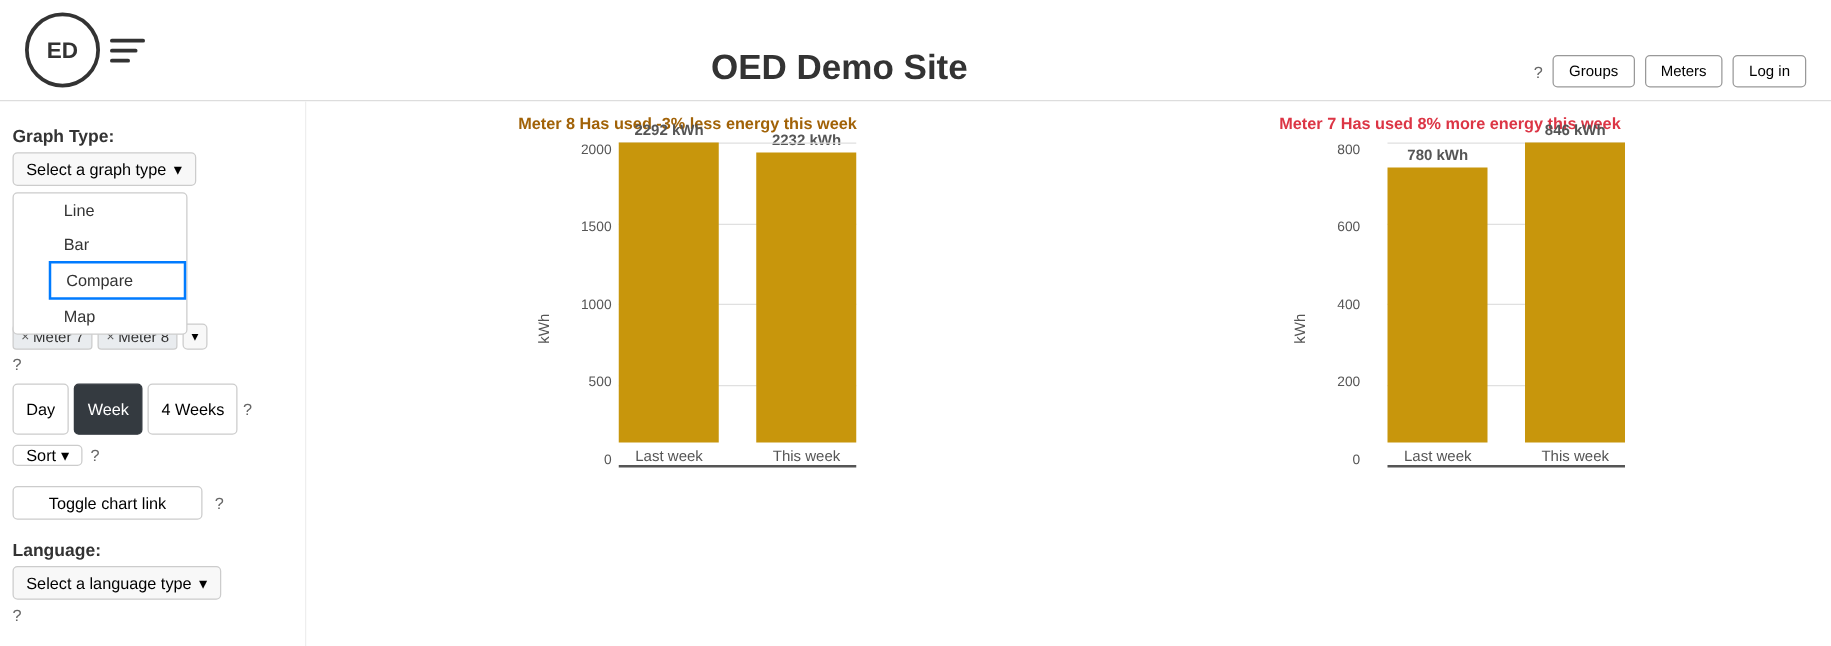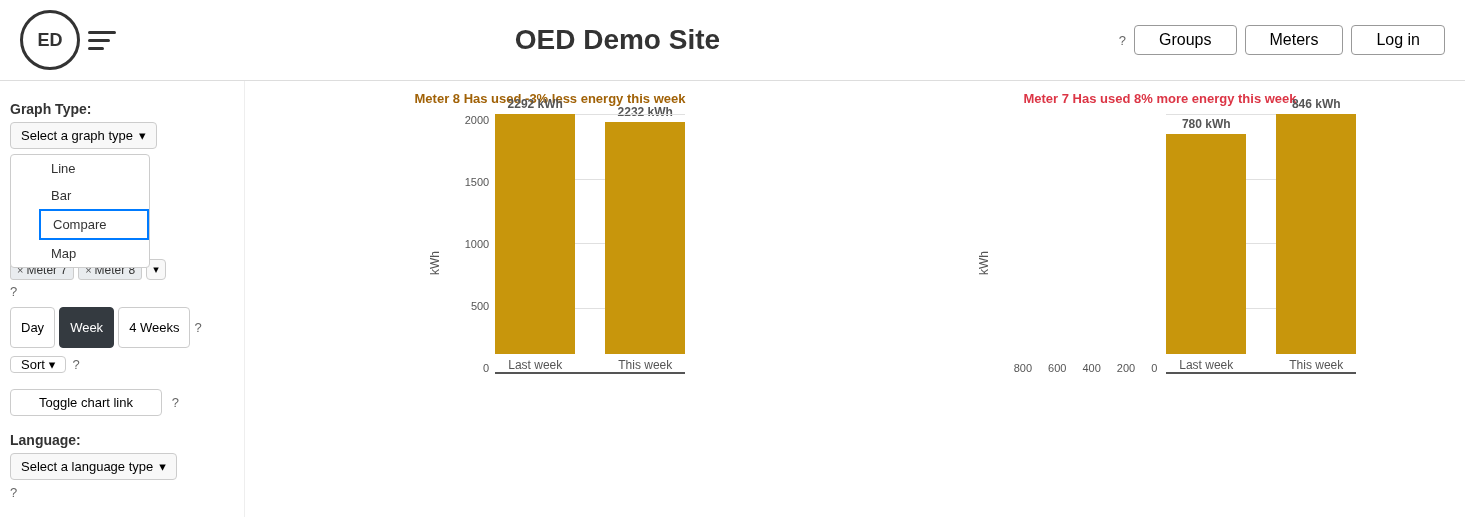--- a/index.html
+++ b/index.html
@@ -1,25 +1,25 @@
 <!DOCTYPE html>
 <html><head>
   <meta charset="utf-8">
   <style>
     * { box-sizing: border-box; margin: 0; padding: 0; }
     body { font-family: Arial, sans-serif; font-size: 14px; background: #fff; color: #333; }
 
     
-    .header { display: flex; align-items: center; justify-content: space-between; padding: 10px 20px; border-bottom: 1px solid #ddd; }
+    .header { display: flex; align-items: flex-end; justify-content: space-between; padding: 10px 20px; border-bottom: 1px solid #ddd; }
     .header-logo { display: flex; align-items: center; }
     .logo-circle { width: 60px; height: 60px; border-radius: 50%; border: 3px solid #333; display: flex; align-items: center; justify-content: center; font-weight: bold; font-size: 18px; position: relative; }
     .logo-beam { margin-left: 4px; display: flex; align-items: center; }
     .header-title { font-size: 28px; font-weight: bold; flex: 1; text-align: center; }
     .header-actions { display: flex; align-items: center; gap: 8px; }
-    .btn-outline { border: 1px solid #999; background: #fff; padding: 5px 24px; border-radius: 4px; cursor: pointer; font-size: 16px; }
+    .btn-outline { border: 1px solid #999; background: #fff; padding: 5px 12px; border-radius: 4px; cursor: pointer; font-size: 12px; }
 
     
     .main-layout { display: flex; height: calc(100vh - 80px); overflow: hidden; }
 
     
     .sidebar { width: 245px; min-width: 245px; padding: 10px; border-right: 1px solid #eee; overflow-y: auto; position: relative; }
     .sidebar-label { font-weight: bold; margin-bottom: 5px; margin-top: 10px; }
     .dropdown-btn { border: 1px solid #ccc; background: #f8f8f8; padding: 5px 10px; border-radius: 4px; cursor: pointer; font-size: 13px; display: flex; align-items: center; justify-content: space-between; min-width: 140px; }
     .dropdown-btn .caret { margin-left: 6px; }
     .dropdown-menu { background: #fff; border: 1px solid #ccc; border-radius: 4px; position: absolute; z-index: 100; min-width: 140px; padding-left: 28px; }
@@ -195,21 +195,21 @@
         </div>
       </div>
     </div>
 
     <div class="chart-container">
       <div class="chart-subtitle-red">Meter 7 Has used 8% more energy this week</div>
       <div class="chart-wrapper">
         <span style="position:absolute;left:8px;top:50%;transform:rotate(-90deg) translateX(-50%);font-size:12px;color:#555;">kWh</span>
         <div style="display:flex;gap:0;">
 
-          <div style="display:flex;flex-direction:row;justify-content:space-between;align-items:flex-end;padding-right:9px;height:260px;font-size:11px;color:#555;gap:16px;">
+          <div style="display:flex;flex-direction:column;justify-content:space-between;align-items:flex-end;padding-right:22px;height:260px;font-size:11px;color:#555;gap:16px;">
             <span>800</span>
             <span>600</span>
             <span>400</span>
             <span>200</span>
             <span>0</span>
           </div>
 
           <div style="position:relative;height:260px;display:flex;align-items:flex-end;gap:30px;border-bottom:2px solid #555;padding-bottom:0;">
 
             <div style="position:absolute;top:0;left:0;right:0;bottom:0;display:flex;flex-direction:column;justify-content:space-between;pointer-events:none;">

